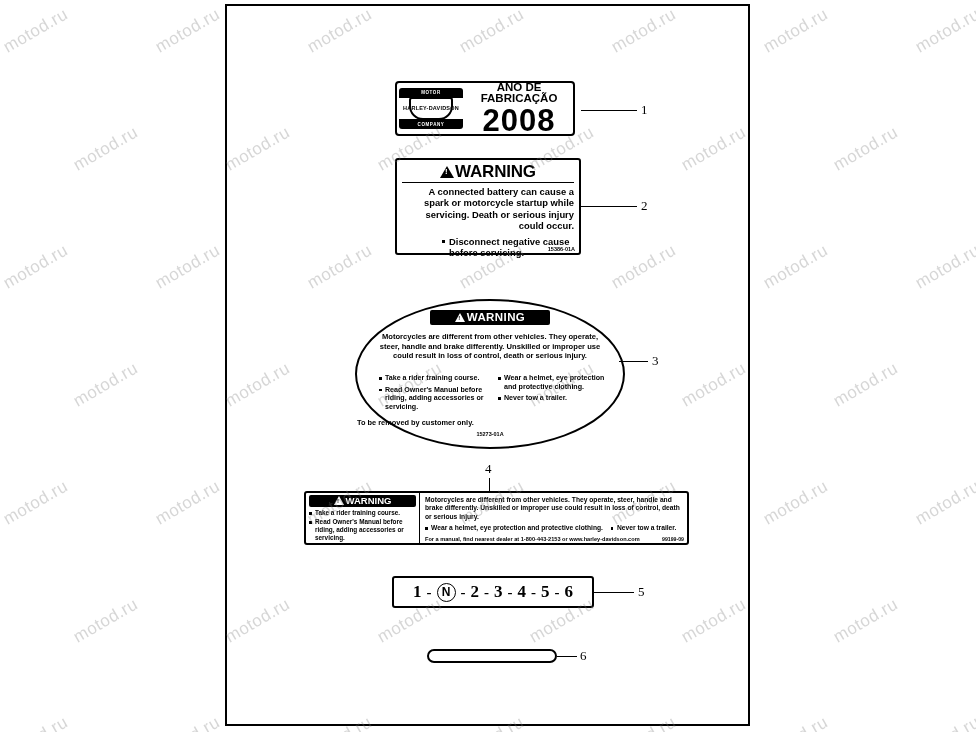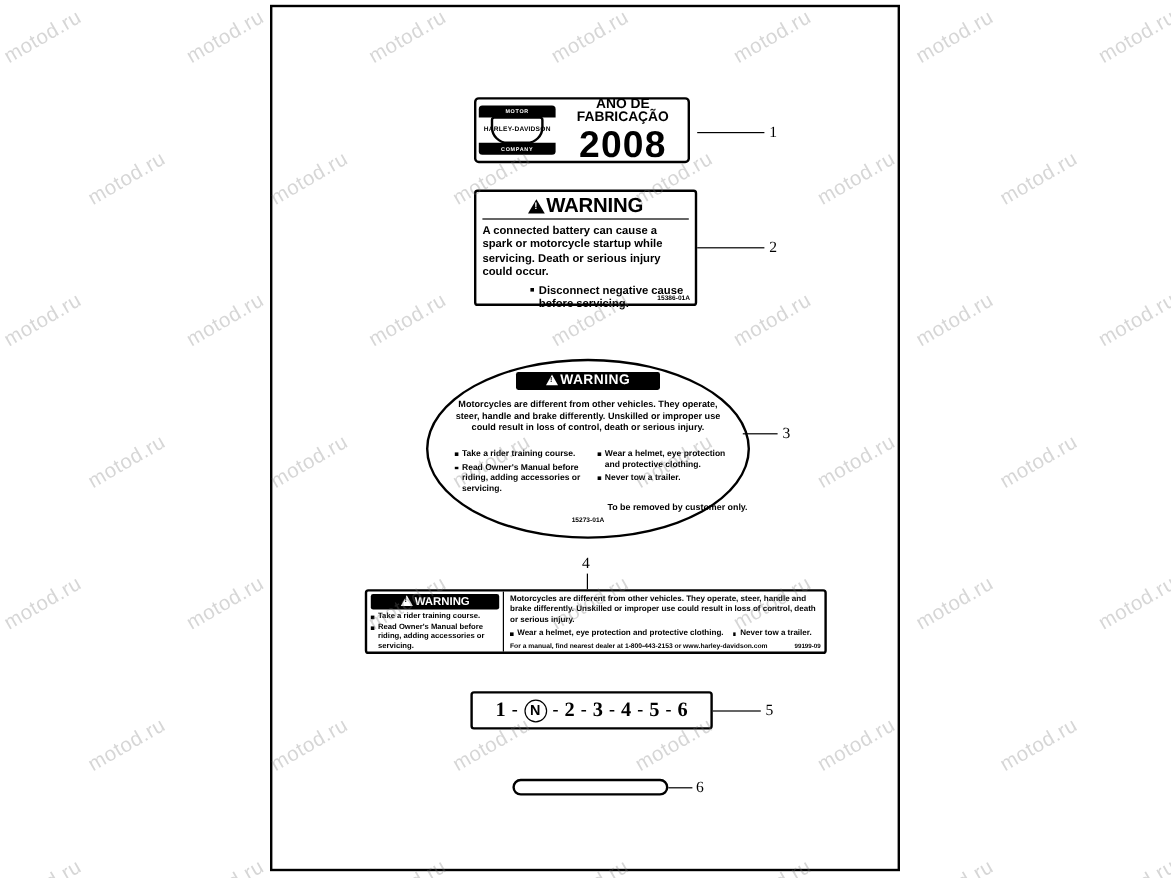--- a/index.html
+++ b/index.html
@@ -170,21 +170,21 @@
     color: #fff;
     font-size: 8px;
     font-weight: bold;
     font-family: "Liberation Sans", sans-serif;
     line-height: 1;
   }
   .warn-body {
     font-size: 9.4px;
     font-weight: bold;
     line-height: 1.22;
-    text-align: left;
+    text-align: right;
   }
   .warn-bullets {
     font-size: 9.4px;
     font-weight: bold;
     line-height: 1.22;
     margin-top: 4px;
   }
   .warn-bullets li {
     list-style: none;
     position: relative;
@@ -273,21 +273,21 @@
   .oval-cols li::before {
     content: "";
     position: absolute;
     left: 0; top: 3px;
     width: 2.5px; height: 2.5px;
     background: #000;
   }
   .oval-footer {
     position: absolute;
     left: 0; right: 0; top: 117px;
-    text-align: right;
+    text-align: left;
     font-size: 7.4px;
     font-weight: bold;
   }
   .oval-code {
     position: absolute;
     left: 0; right: 0; bottom: 10px;
     text-align: center;
     font-size: 5.5px;
     font-weight: bold;
   }

